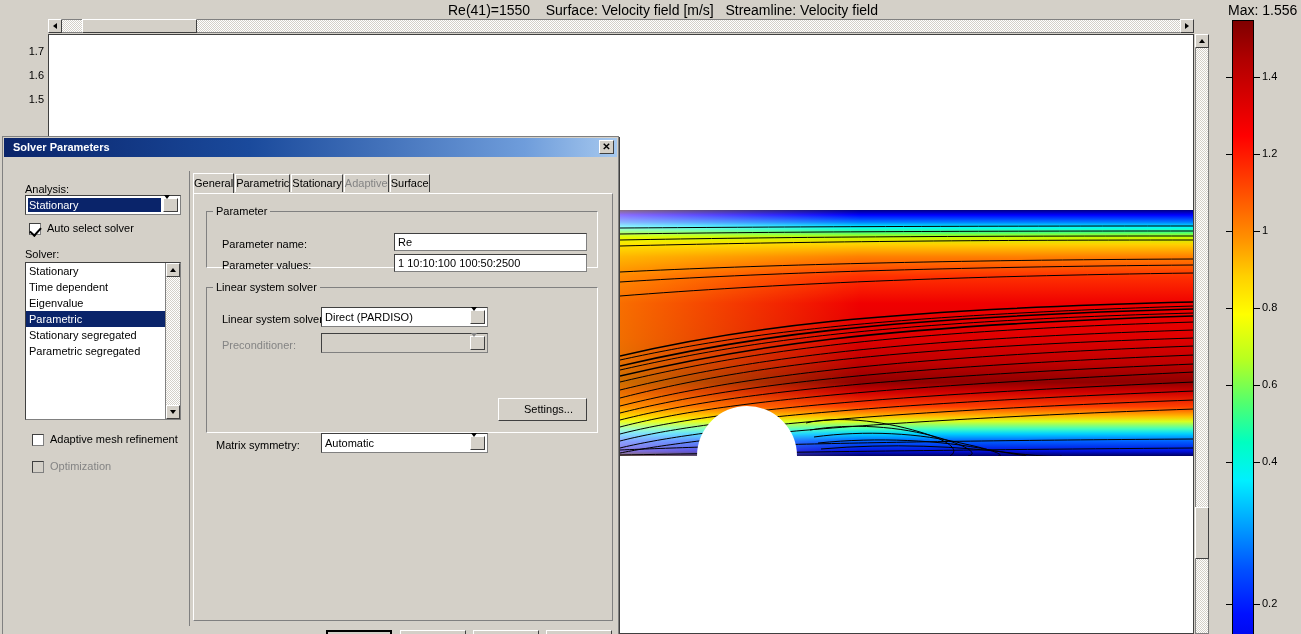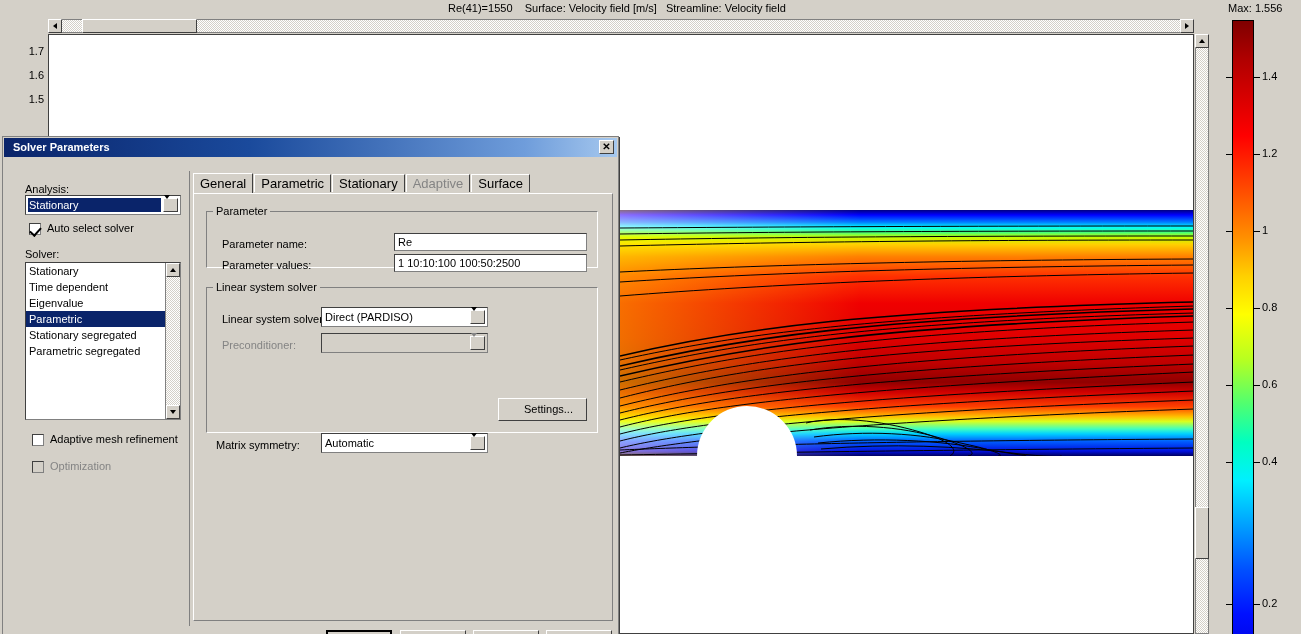--- a/index.html
+++ b/index.html
@@ -12,21 +12,21 @@
     background: #d4d0c8;
     font-family: "Liberation Sans", sans-serif;
     font-size: 11px;
     color: #000;
   }
   #root { position: relative; width: 1301px; height: 634px; }
 
   
   .plot-titlebar {
     position: absolute; left: 0; top: 0; width: 1301px; height: 17px;
-    background: #d4d0c8; font-size: 11px; color: #000;
+    background: #d4d0c8; font-size: 14px; color: #000;
   }
   .plot-title-text {
     position: absolute; left: 448px; top: 2px; white-space: pre;
     letter-spacing: 0px;
   }
   .maxlabel {
     position: absolute; left: 1228px; top: 2px; white-space: nowrap;
   }
 
   
@@ -249,25 +249,25 @@
     background-size: 2px 2px;
     background-position: 0 0, 1px 1px;
     border-left: 1px solid #808080;
     box-sizing: border-box;
   }
 
   
   .tabstrip { position: absolute; left: 190px; top: 141px; height: 20px; }
   .tab {
     position: relative; float: left; height: 18px; line-height: 17px;
-    padding: 0 6px; margin-right: 1px;
+    padding: 0 0; margin-right: 1px;
     background: #d4d0c8;
     border: 1px solid #ffffff;
     border-right-color: #404040; border-bottom: none;
-    box-sizing: border-box; font-size: 13px; white-space: nowrap;
+    box-sizing: border-box; font-size: 11px; white-space: nowrap;
   }
   .tab.active { height: 20px; line-height: 19px; margin-top: -1px; z-index: 3; }
   .tab.disabled { color: #848484; }
 
   .tabpage {
     position: absolute; left: 190px; top: 159px; width: 419px; height: 424px;
     background: #d4d0c8;
     border: 1px solid #ffffff;
     border-right-color: #808080; border-bottom-color: #808080;
     box-sizing: border-box;

